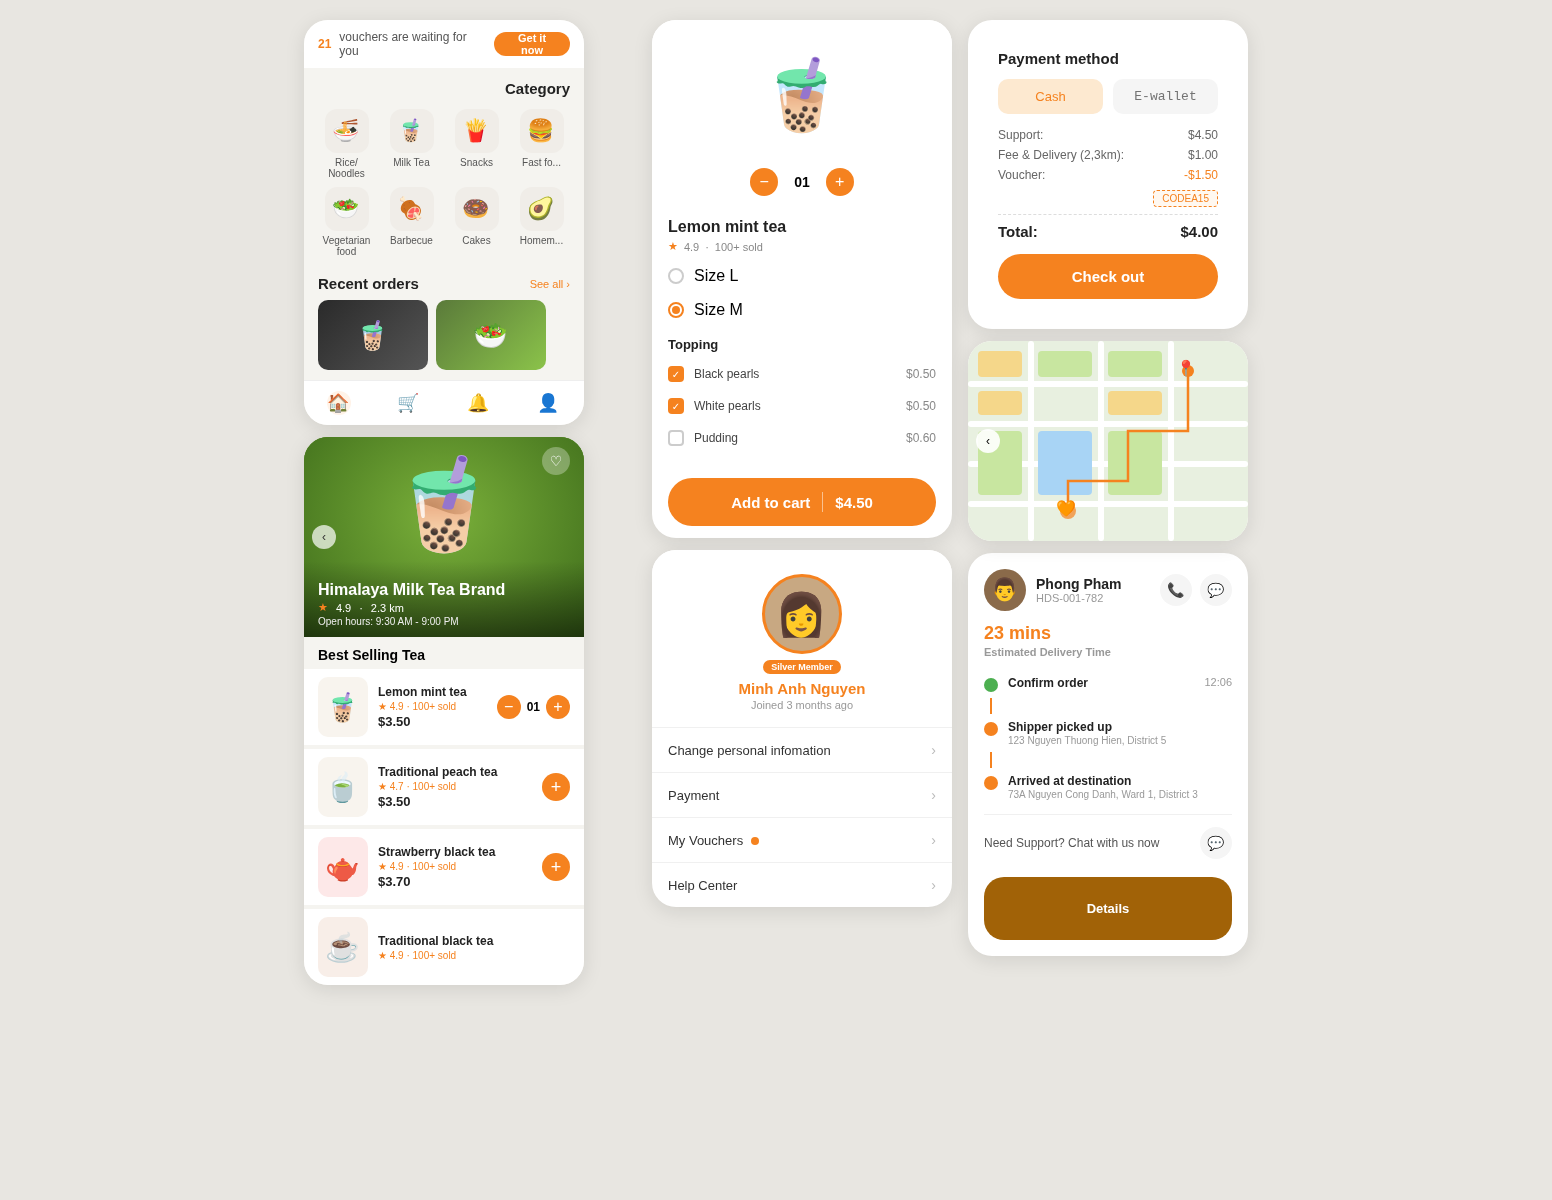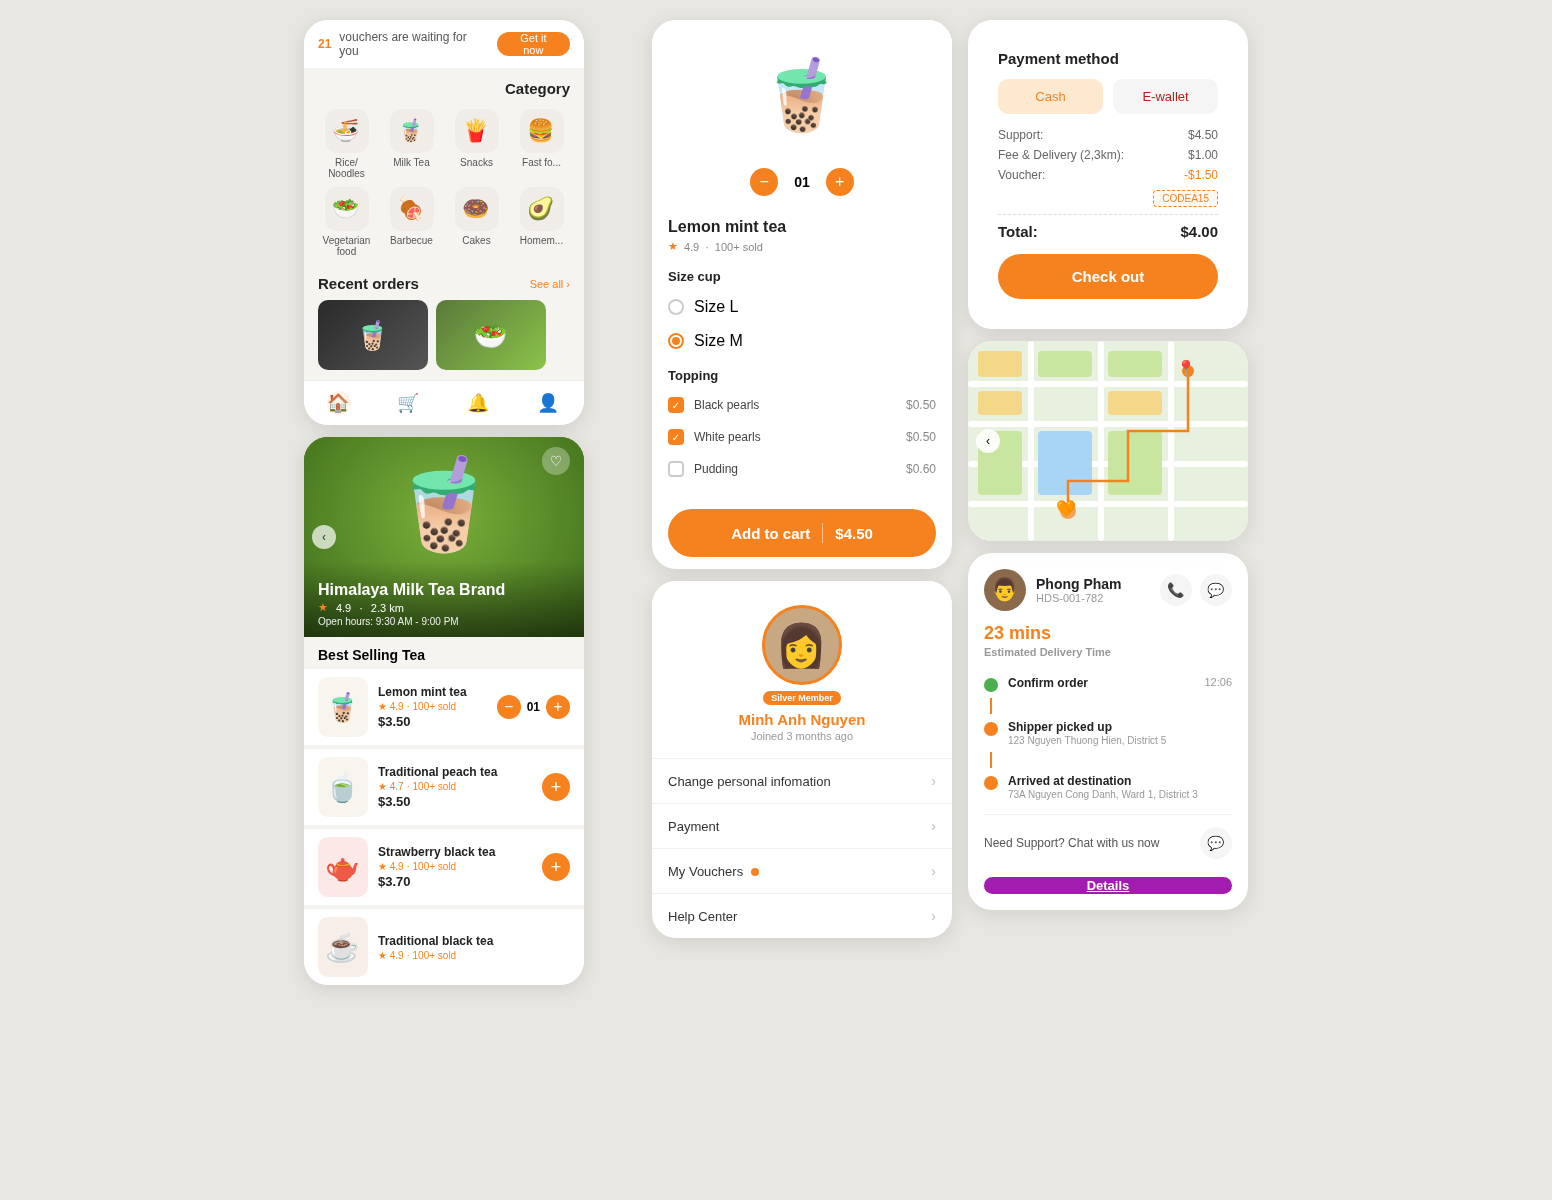--- a/index.html
+++ b/index.html
@@ -35,21 +35,21 @@
       color: #f5821f;
       font-weight: bold;
     }
     .get-now-btn {
       background: #f5821f;
       color: #fff;
       border: none;
       border-radius: 16px;
       padding: 0 12px;
       font-size: 11px;
-      font-weight: 400;
+      font-weight: 700;
       cursor: pointer;
       margin-left: auto;
     }
     .section-title {
       font-size: 15px;
       font-weight: 700;
       color: #222;
       padding: 12px 14px 6px;
       text-align: right;
     }
@@ -494,21 +494,22 @@
       font-size: 13px;
       font-weight: 500;
       cursor: pointer;
     }
     .pay-btn.selected {
       background: #fde9d0;
       color: #f5821f;
     }
     .pay-btn.unselected {
       background: #f5f5f5;
-      color: #b91c1c;
+      color: #737373;
+      font-family: Liberation Mono, monospace;
     }
     .summary-row {
       display: flex;
       justify-content: space-between;
       font-size: 12px;
       color: #666;
       margin-bottom: 6px;
     }
     .summary-row.voucher-row .amount {
       color: #f5821f;
@@ -704,31 +705,30 @@
     .support-row {
       display: flex;
       align-items: center;
       justify-content: space-between;
       padding: 12px 0 10px;
       border-top: 1px solid #f0f0f0;
       margin-top: 8px;
     }
     .support-text { font-size: 12px; color: #555; }
     .details-btn {
-      background: #a21caf;
+      background: #a16207;
       color: #fff;
       border: none;
       border-radius: 20px;
-      padding: 1px 28px;
+      padding: 24px 28px;
       font-size: 13px;
       font-weight: 600;
       width: 100%;
       margin-top: 8px;
       cursor: pointer;
-      text-decoration: underline;
     }
 
     
     .col {
       display: flex;
       flex-direction: column;
       gap: 12px;
     }
     .col-mid {
       display: flex;
@@ -891,21 +891,20 @@
     </div>
     <div class="product-info">
       <div class="product-name">Lemon mint tea</div>
       <div class="product-meta">
         <span style="color:#f5821f;">★</span>
         <span>4.9</span>
         <span>·</span>
         <span>100+ sold</span>
       </div>
     </div>
-    <div class="section-sub">Size cup</div>
     <div class="size-option">
       <div class="radio-empty"></div>
       <span>Size L</span>
     </div>
     <div class="size-option">
       <div class="radio-dot selected"></div>
       <span>Size M</span>
     </div>
     <div class="section-sub">Topping</div>
     <div class="topping-row">

